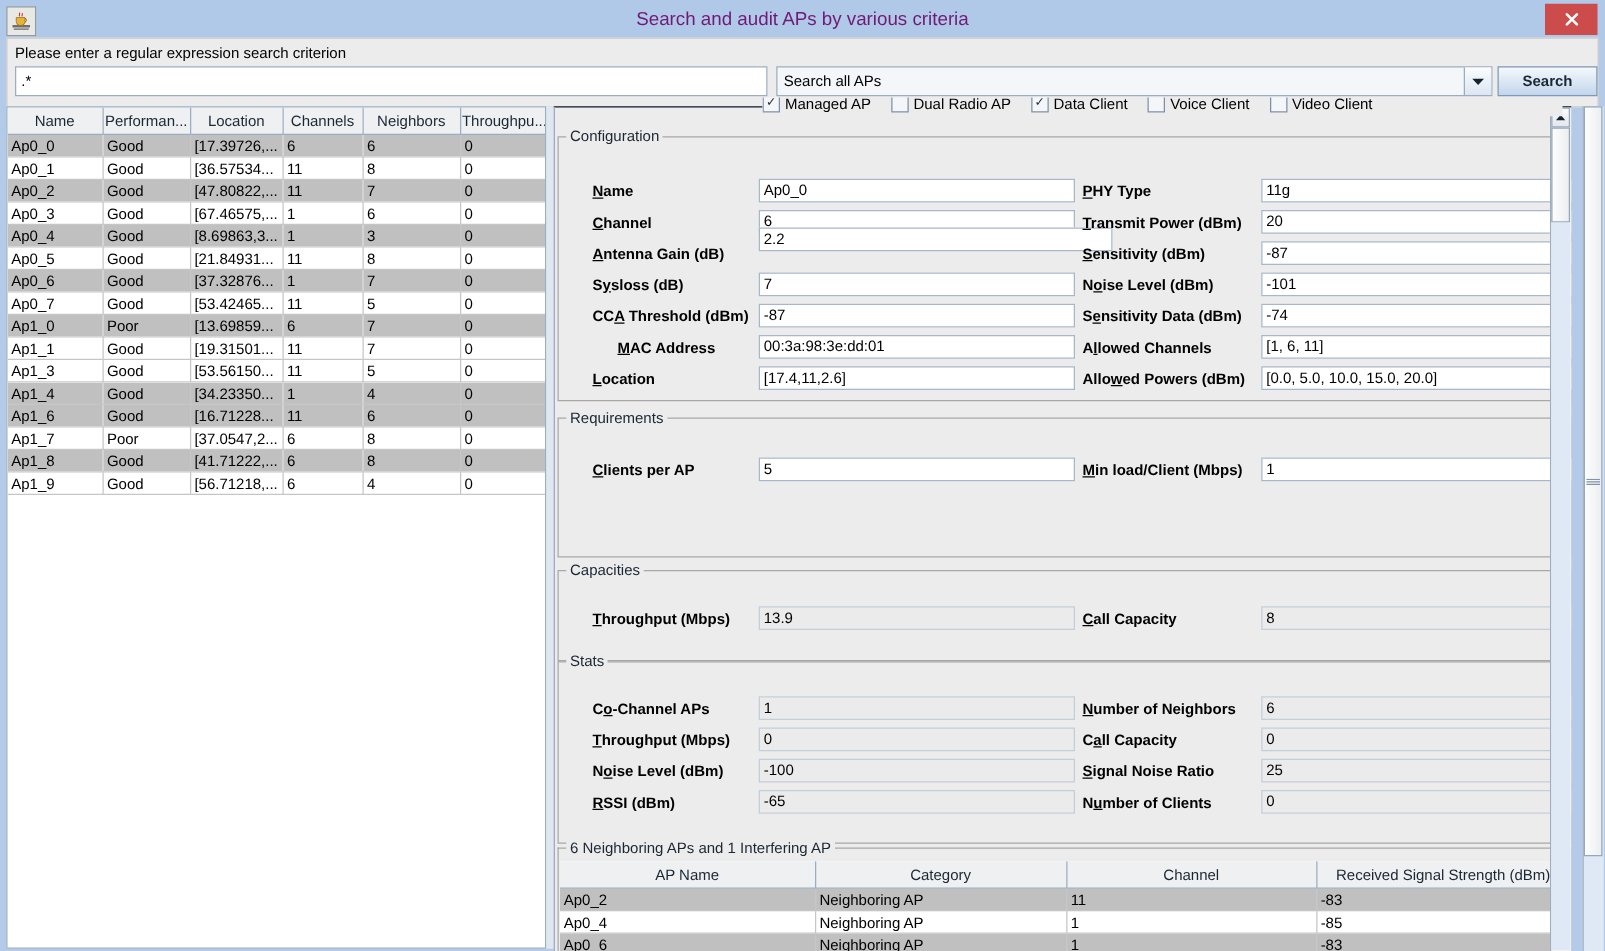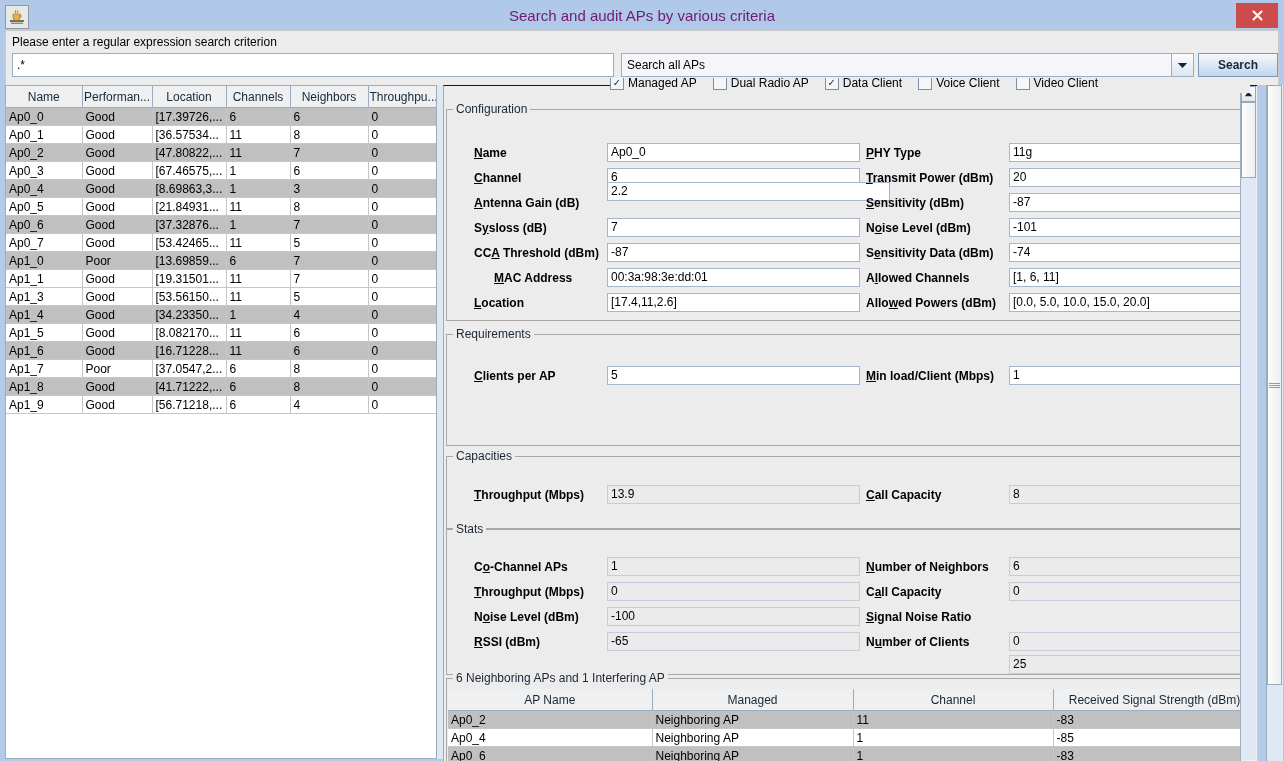--- a/index.html
+++ b/index.html
@@ -440,28 +440,20 @@
             <td>0</td>
           </tr>
           <tr class="sel">
             <td>Ap1_4</td>
             <td>Good</td>
             <td>[34.23350...</td>
             <td>1</td>
             <td>4</td>
             <td>0</td>
           </tr>
-          <tr class="unsel">
-            <td>Ap1_5</td>
-            <td>Good</td>
-            <td>[8.082170...</td>
-            <td>11</td>
-            <td>6</td>
-            <td>0</td>
-          </tr>
           <tr class="sel">
             <td>Ap1_6</td>
             <td>Good</td>
             <td>[16.71228...</td>
             <td>11</td>
             <td>6</td>
             <td>0</td>
           </tr>
           <tr class="unsel">
             <td>Ap1_7</td>
@@ -566,40 +558,40 @@
           <div class="fieldinput ro" style="left: 160px; top: 77px; width: 253px;">-100</div>
           <div class="fieldlabel" style="left: 27px; top: 105px;"><u>R</u>SSI (dBm)</div>
           <div class="fieldinput ro" style="left: 160px; top: 102px; width: 253px;">-65</div>
         </div>
       <div id="stats-right">
           <div class="fieldlabel" style="left: 419px; top: 30px;"><u>N</u>umber of Neighbors</div>
           <div class="fieldinput ro" style="left: 562px; top: 27px; width: 250px;">6</div>
           <div class="fieldlabel" style="left: 419px; top: 55px;">C<u>a</u>ll Capacity</div>
           <div class="fieldinput ro" style="left: 562px; top: 52px; width: 250px;">0</div>
           <div class="fieldlabel" style="left: 419px; top: 80px;"><u>S</u>ignal Noise Ratio</div>
-          <div class="fieldinput ro" style="left: 562px; top: 77px; width: 250px; margin-top: 48px;">25</div>
+          <div class="fieldinput ro" style="left: 562px; top: 77px; width: 250px;">25</div>
           <div class="fieldlabel" style="left: 419px; top: 105px;">N<u>u</u>mber of Clients</div>
           <div class="fieldinput ro" style="left: 562px; top: 102px; width: 250px;">0</div>
         </div>
     </div>
 
     <div class="groupbox" style="left:2px; top:592px; width:812px; height:84px; border-bottom:none;">
       <span class="group-title">6 Neighboring APs and 1 Interfering AP</span>
       <div style="position:absolute; left:1px; top:10px; width:808px; height:72px; overflow:hidden; background:#fff;">
         <table class="neightable">
           <colgroup>
             <col style="width:204px">
               <col style="width:201px">
               <col style="width:200px">
               <col style="width:203px">
           </colgroup>
           <thead>
             <tr>
               <th>AP Name</th>
-              <th>Managed</th>
+              <th>Category</th>
               <th>Channel</th>
               <th>Received Signal Strength (dBm)</th>
             </tr>
           </thead>
           <tbody id="neighbor-rows">
               <tr>
                 <td style="background: rgb(192, 192, 192);">Ap0_2</td>
                 <td style="background: rgb(192, 192, 192);">Neighboring AP</td>
                 <td style="background: rgb(192, 192, 192);">11</td>
                 <td style="background: rgb(192, 192, 192);">-83</td>

